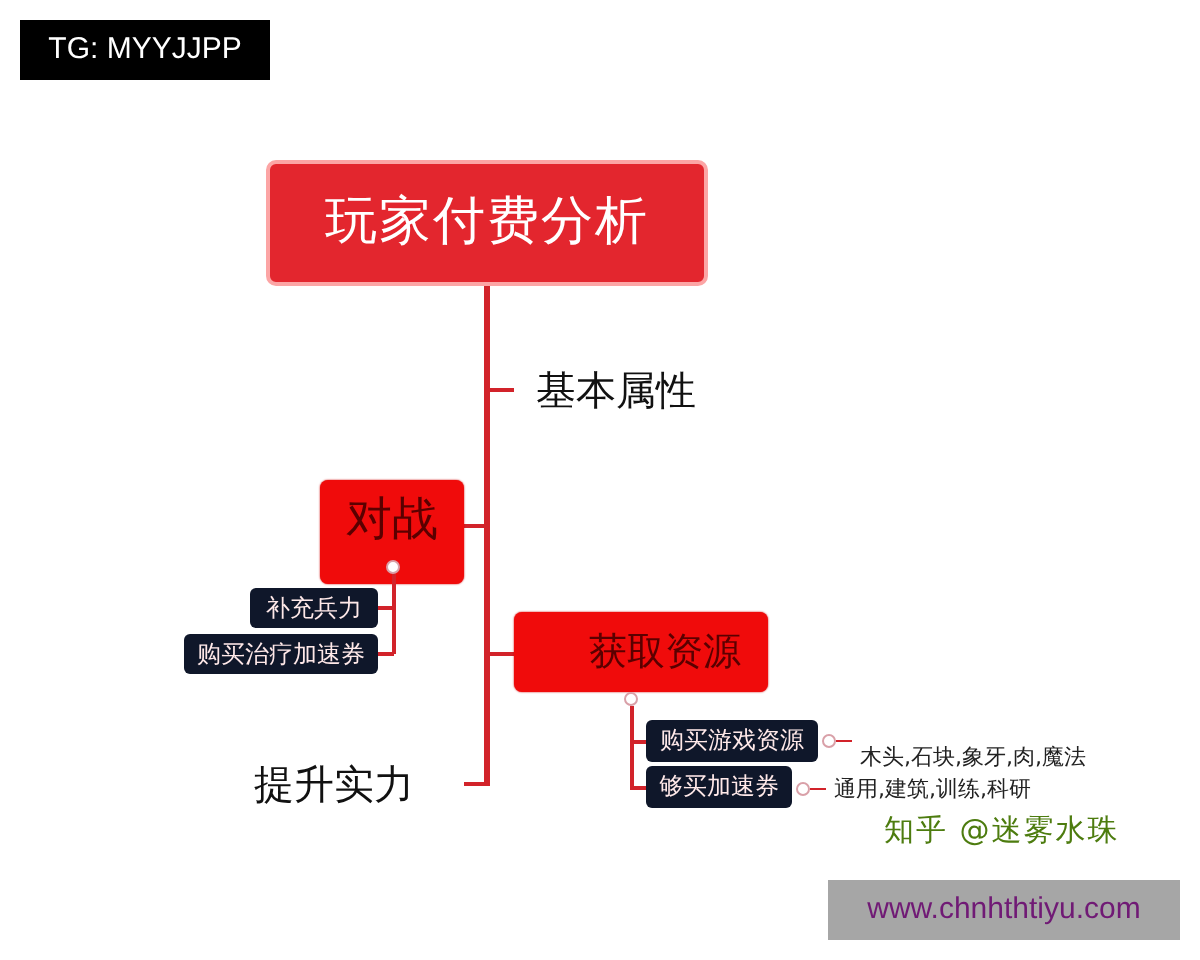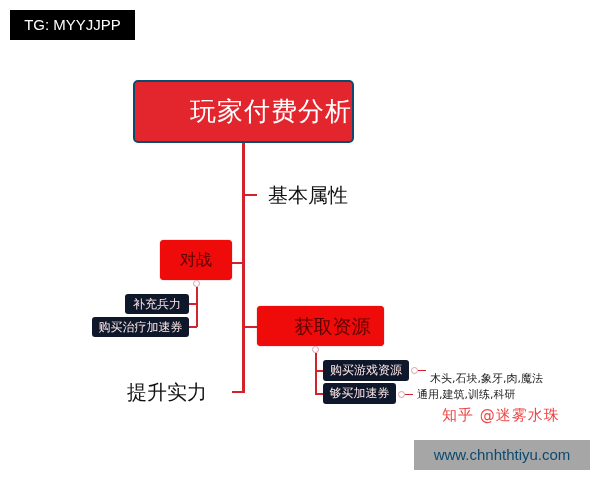--- a/index.html
+++ b/index.html
@@ -6,61 +6,61 @@
     body {
       width: 600px; height: 480px; background: #ffffff; position: relative; overflow: hidden;
       font-family: "DejaVu Sans", sans-serif;
     }
     .abs { position: absolute; }
     .tag-top {
       left: 10px; top: 10px; width: 125px; height: 30px; background: #000000; color: #fff;
       font-family: "Liberation Sans", sans-serif; font-size: 15px; line-height: 30px; text-align: center;
     }
     .tag-bottom {
-      left: 414px; top: 440px; width: 176px; height: 30px; background: #a6a6a6; color: #0c4a6e;
+      left: 414px; top: 440px; width: 176px; height: 30px; background: #a6a6a6; color: #701a75;
       font-family: "Liberation Sans", sans-serif; font-size: 15px; line-height: 30px; text-align: center;
     }
     .root-node {
       left: 133px; top: 80px; width: 221px; height: 63px; background: #e3262e; color: #fff;
-      border-radius: 5px; border: 2px solid #0c4a6e; box-sizing: border-box;
-      font-size: 26px; line-height: 59px; text-align: right; letter-spacing: 1px;
+      border-radius: 5px; border: 2px solid #fca5a5; box-sizing: border-box;
+      font-size: 26px; line-height: 59px; text-align: center; letter-spacing: 1px;
     }
     .line { background: #d2232a; }
     .node-red {
       background: #f00b0b; color: #5a0000; border-radius: 4px; text-align: center;
       box-shadow: 0 0 1px #c00;
     }
     .node-small {
       background: #0f172a; color: #ffe9e9; border-radius: 3px; text-align: center;
       font-size: 12px;
     }
     .plain-label { color: #111; font-size: 20px; }
     .detail-text { color: #222; font-size: 11px; }
     .dot {
       width: 5px; height: 5px; border-radius: 50%; border: 1px solid #d9a0a8; background: #fff;
     }
-    .watermark { color: #ef4444; font-size: 15px; letter-spacing: 1px; }
+    .watermark { color: #4d7c0f; font-size: 15px; letter-spacing: 1px; }
   </style>
 </head>
 <body>
 
 <div class="abs tag-top">TG: MYYJJPP</div>
 <div class="abs tag-bottom">www.chnhthtiyu.com</div>
 
 <div>
 
   <div class="abs root-node">玩家付费分析</div>
 
   <div class="abs line" style="left:242px; top:143px; width:3px; height:250px;"></div>
 
   <div class="abs line" style="left:245px; top:194px; width:12px; height:2px;"></div>
   <div class="abs plain-label" style="left:268px; top:182px;">基本属性</div>
 
   <div class="abs line" style="left:232px; top:262px; width:10px; height:2px;"></div>
-  <div class="abs node-red" style="left:160px; top:240px; width:72px; height:40px; line-height:40px; font-size:16px;">对战</div>
+  <div class="abs node-red" style="left:160px; top:240px; width:72px; height:52px; line-height:40px; font-size:23px;">对战</div>
   <div class="abs dot" style="left:193px; top:280px;"></div>
   <div class="abs line" style="left:196px; top:287px; width:2px; height:40px;"></div>
   <div class="abs line" style="left:189px; top:303px; width:8px; height:2px;"></div>
   <div class="abs line" style="left:189px; top:326px; width:8px; height:2px;"></div>
   <div class="abs node-small" style="left:125px; top:294px; width:64px; height:20px; line-height:20px;">补充兵力</div>
   <div class="abs node-small" style="left:92px; top:317px; width:97px; height:20px; line-height:20px;">购买治疗加速券</div>
 
   <div class="abs line" style="left:245px; top:326px; width:12px; height:2px;"></div>
   <div class="abs node-red" style="left:257px; top:306px; width:103px; height:40px; line-height:40px; font-size:19px;padding-left:24px;">获取资源</div>
   <div class="abs dot" style="left:312px; top:346px;"></div>

